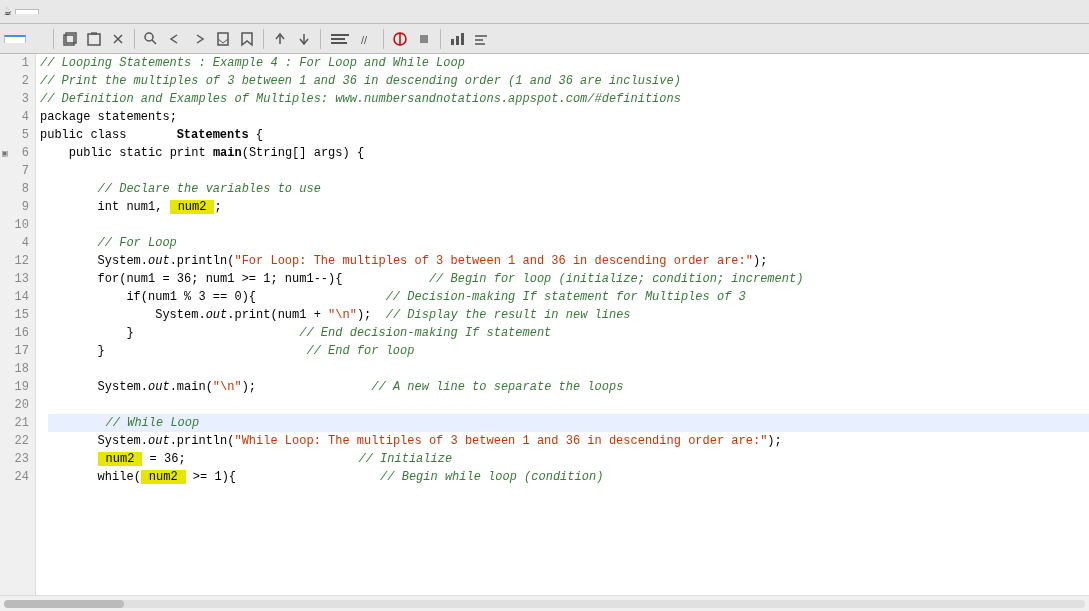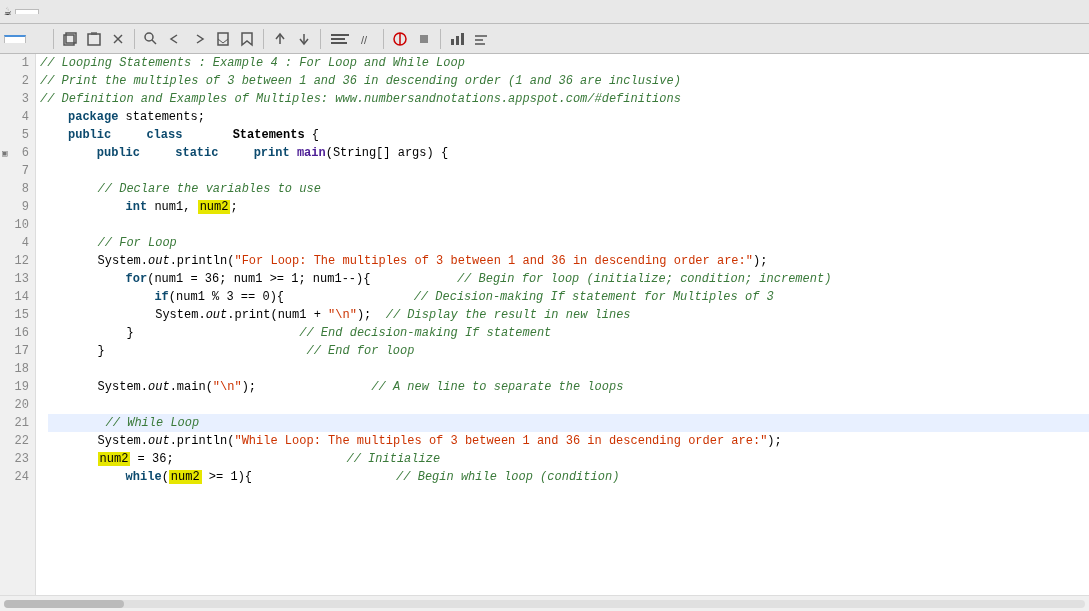--- a/index.html
+++ b/index.html
@@ -120,25 +120,25 @@
       white-space: pre;
       font-family: 'Courier New', monospace;
       font-size: 12px;
     }
     .code-line.highlighted {
       background: #e8f0ff;
       margin-left: 8px;
     }
 
     
-    .kw { color: #0c4a6e; font-weight: bold; margin-left: 28px; } 
+    .kw { color: #000000; font-weight: normal; } 
     .cm { color: #3a7a3a; font-style: italic; } 
     .str { color: #cc3300; } 
-    .fn { color: #4c1d95; font-weight: bold; }
-    .hl-word { background: #e6e600; padding: 0 2px; } 
+    .fn { color: #000000; font-weight: bold; }
+    .hl-word { background: #e6e600; padding: 0 8px; } 
 
     
     .scrollbar-area {
       height: 16px;
       background: #f0f0f0;
       border-top: 1px solid #ddd;
       display: flex;
       align-items: center;
     }
     .scrollbar-track {

